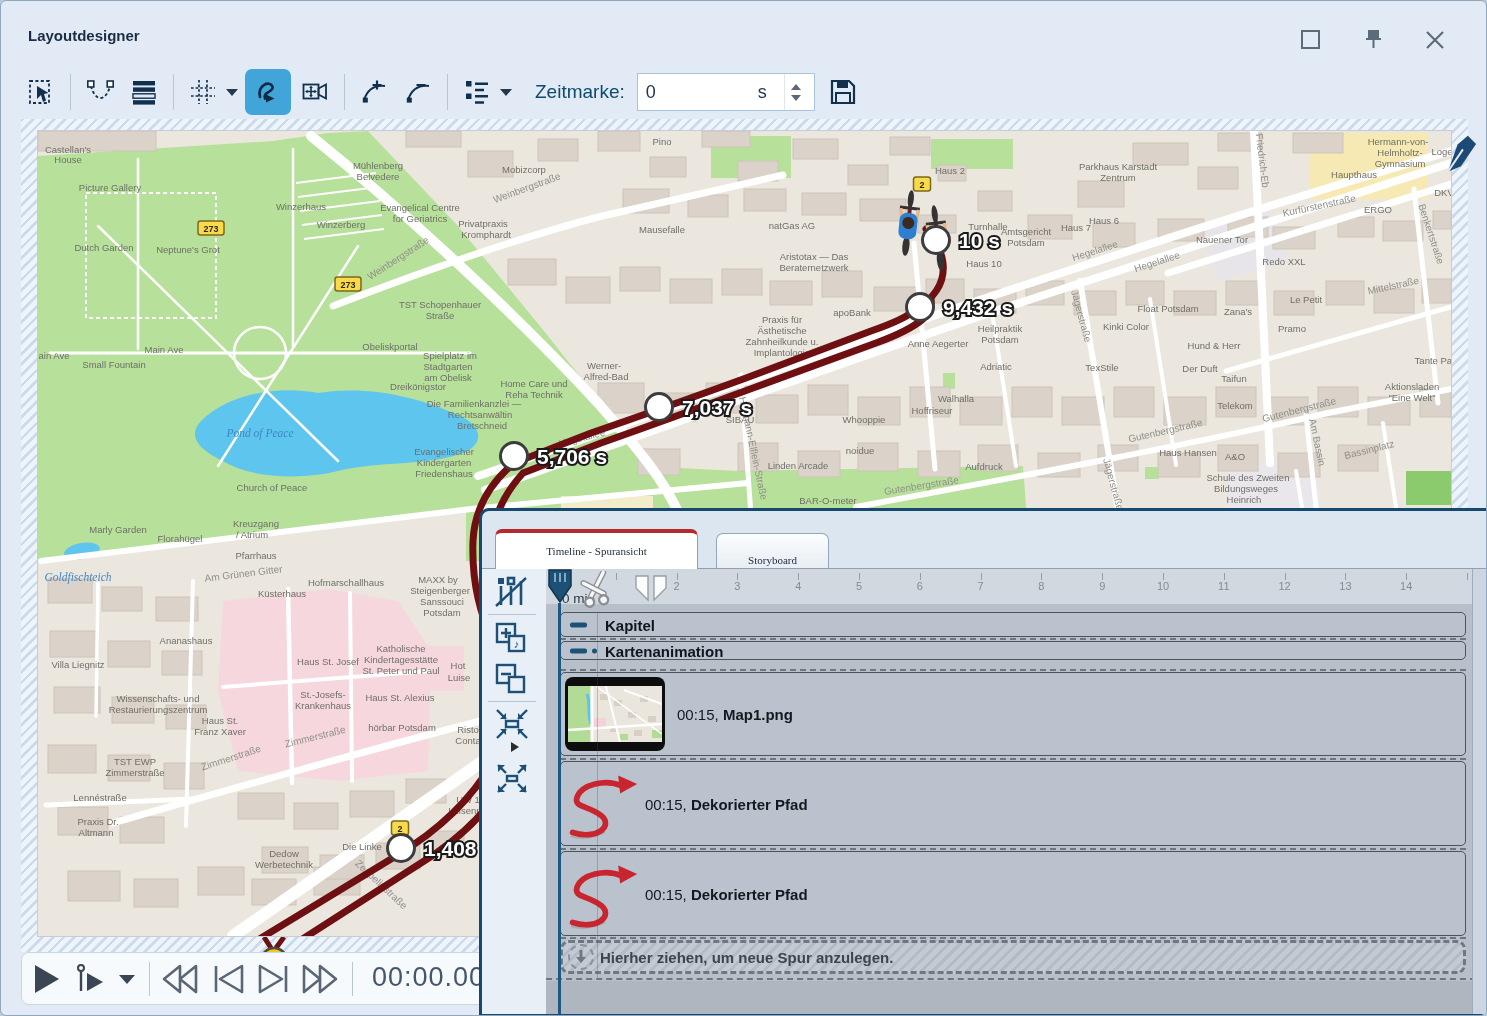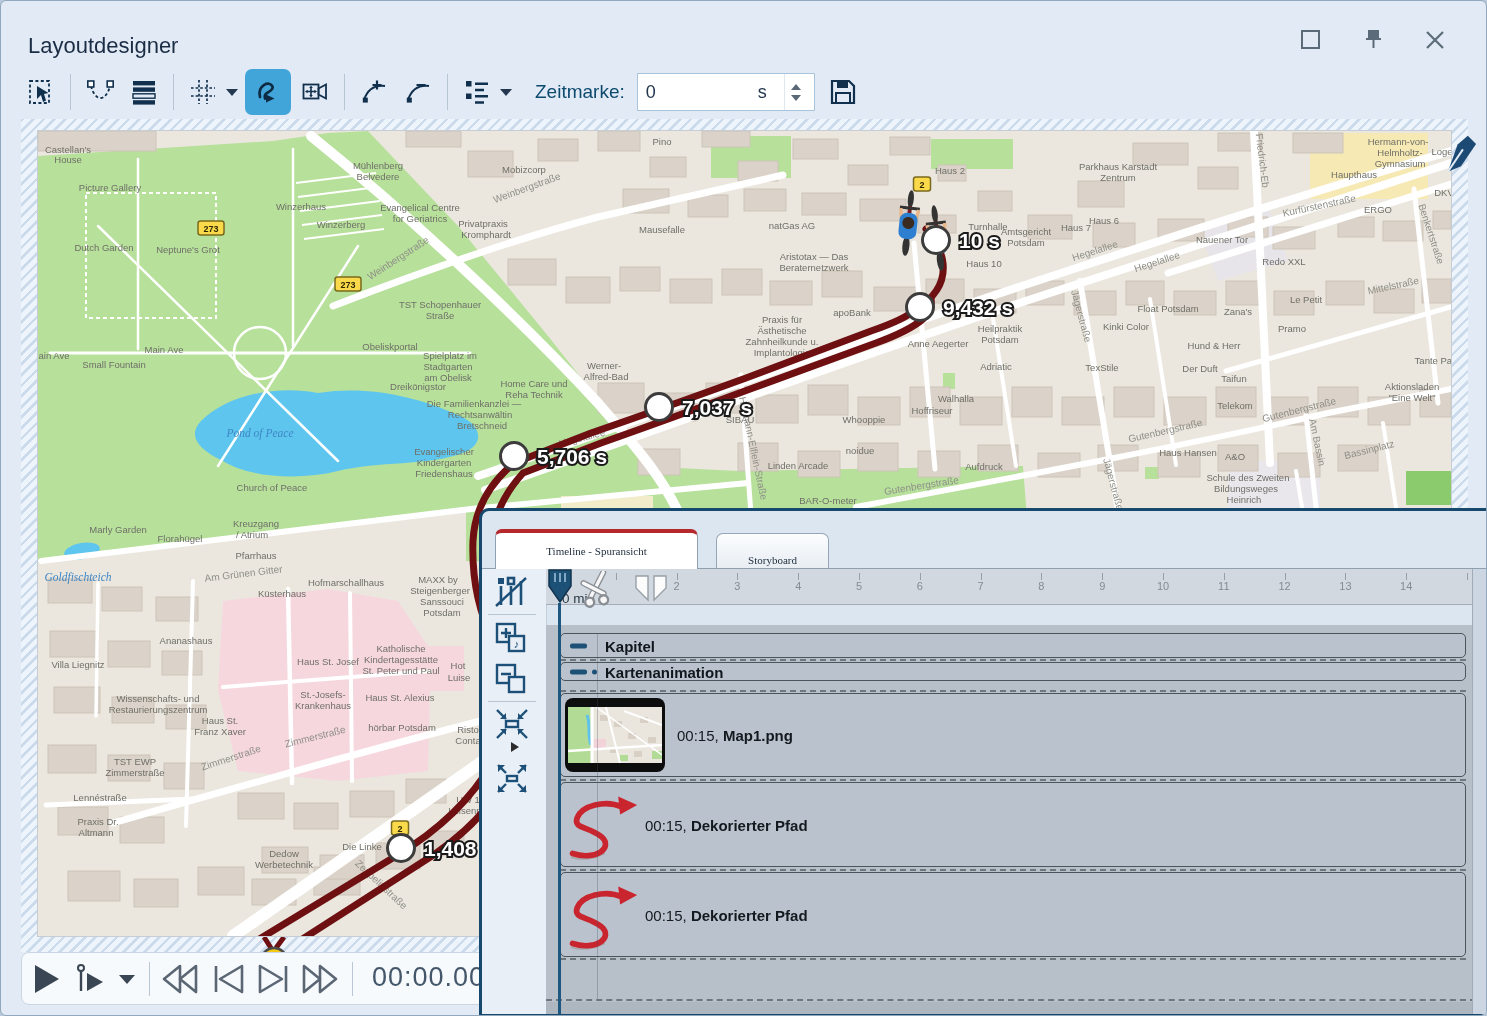--- a/index.html
+++ b/index.html
@@ -1,20 +1,20 @@
 <!DOCTYPE html>
 <html><head>
 <meta charset="utf-8">
 <style>
   html,body{margin:0;padding:0;background:#b9c9d9;font-family:"Liberation Sans",sans-serif;}
   #stage{position:relative;width:1487px;height:1016px;background:#e2ebf5;border:1px solid #90a7bc;
          box-sizing:border-box;border-radius:6px;overflow:hidden;}
   
   .titlebar{position:absolute;left:0;top:0;right:0;height:62px;}
-  .title{position:absolute;left:27px;top:32px;font-size:22px;font-weight:normal;color:#1b2c45;}
+  .title{position:absolute;left:27px;top:26px;font-size:15px;font-weight:bold;color:#1b2c45;}
   .winbtn{position:absolute;top:26px;width:26px;height:26px;cursor:default;}
   
   .toolbar{position:absolute;left:18px;top:66px;height:50px;display:flex;align-items:center;}
   .tbtn{width:40px;height:42px;display:flex;align-items:center;justify-content:center;margin:0 2px;border-radius:7px;}
   .tbtn.active{background:#41a5d9;width:46px;height:46px;}
   .tsep{width:1px;height:36px;background:#b8c6d4;margin:0 7px;}
   .drop-arrow{width:0;height:0;border-left:6px solid transparent;border-right:6px solid transparent;
               border-top:7px solid #23384e;margin:0 5px 0 1px;}
   .zm-label{font-size:19px;color:#0c4a6e;margin:0 12px 0 18px;}
   .zm-box{display:flex;align-items:center;background:#fff;border:1px solid #a7c4dc;height:36px;width:176px;}
@@ -58,21 +58,21 @@
   .sideicon{position:absolute;left:12px;}
   .side-sep{position:absolute;left:6px;width:48px;height:1px;background:#b9c4d2;}
   #ruler{position:absolute;left:64px;top:58px;right:16px;height:35px;background:#d2d8df;border-bottom:1px solid #a6adb6;overflow:hidden;}
   .tickline{position:absolute;top:4px;width:1px;height:7px;background:#999fa8;}
   .ticknum{position:absolute;top:11px;font-size:11px;color:#848b95;transform:translateX(-50%);}
   #origin-label{position:absolute;left:80px;top:80px;font-size:13.5px;color:#2a3947;z-index:7;}
   #flag{position:absolute;left:66px;top:58px;z-index:8;}
   #playhead-line{position:absolute;left:76px;top:92px;width:3px;height:414px;background:#1e5880;z-index:6;}
   #scissors{position:absolute;left:96px;top:60px;z-index:7;}
   #split{position:absolute;left:152px;top:64px;z-index:7;}
-  #trackwrap{position:absolute;left:64px;top:93px;right:16px;bottom:0;background:#b7bfc9;margin-top:21px;}
+  #trackwrap{position:absolute;left:64px;top:93px;right:16px;bottom:0;background:#b7bfc9;}
   .trow{position:absolute;left:14px;width:906px;background:#bac3cd;border:1.4px solid #4b535b;border-radius:5px;box-sizing:border-box;}
   .gline{position:absolute;left:14px;width:906px;border-top:2px dashed #6e767e;}
   .hdr-label{position:absolute;left:44px;top:50%;transform:translateY(-50%);font-weight:bold;font-size:15px;color:#10161c;}
   .minus-ic{position:absolute;left:9px;top:50%;transform:translateY(-50%);width:17px;height:5px;background:#1d5177;border-radius:2px;}
   .dot-ic{position:absolute;left:31px;top:50%;transform:translateY(-50%);width:5px;height:5px;background:#1d5177;border-radius:50%;}
   .clip-label{position:absolute;top:50%;transform:translateY(-50%);font-size:15px;color:#14191f;}
   .clip-label b{font-weight:bold;}
   #thumb{position:absolute;left:4px;top:4px;width:100px;height:74px;background:#0d0d0d;border-radius:8px;}
   #thumb .inner{position:absolute;left:3px;top:9px;right:3px;bottom:9px;overflow:hidden;}
   .sicon{position:absolute;left:4px;top:4px;}
@@ -831,20 +831,29 @@
           <path d="M8,70 C32,78 52,64 38,52 C24,41 8,44 13,32 C18,20 42,13 60,21" stroke="#c9252f" stroke-width="6" fill="none" stroke-linecap="round"></path>
           <polygon points="56,10 76,19 58,29" fill="#c9252f"></polygon>
         </svg>
         <div class="clip-label" style="left:84px;">
           <span>00:15,</span>
           <b>Dekorierter Pfad</b>
         </div>
       </div>
       <div class="gline" style="top:333px;"></div>
 
+      <div id="dropzone" style="top:336px;">
+        <div class="dz-circ">
+          <svg width="16" height="16">
+              <line x1="8" y1="1" x2="8" y2="9" stroke="#70787f" stroke-width="3"></line>
+              <polygon points="3,8 13,8 8,14" fill="#70787f"></polygon>
+            </svg>
+        </div>
+        <span>Hierher ziehen, um neue Spur anzulegen.</span>
+      </div>
       <div class="gline" style="top:374px;left:0;width:930px;"></div>
       <div id="bottomstrip"></div>
       <div id="gridline1s"></div>
     </div>
 
     <svg id="flag" width="24" height="35">
       <path d="M1,1 H23 V17 L12,33 L1,17 Z" fill="#1d5075" stroke="#10344f" stroke-width="1.5"></path>
       <line x1="7" y1="4" x2="7" y2="13" stroke="#7fa6c4" stroke-width="2"></line>
       <line x1="12" y1="4" x2="12" y2="13" stroke="#7fa6c4" stroke-width="2"></line>
       <line x1="17" y1="4" x2="17" y2="13" stroke="#7fa6c4" stroke-width="2"></line>

